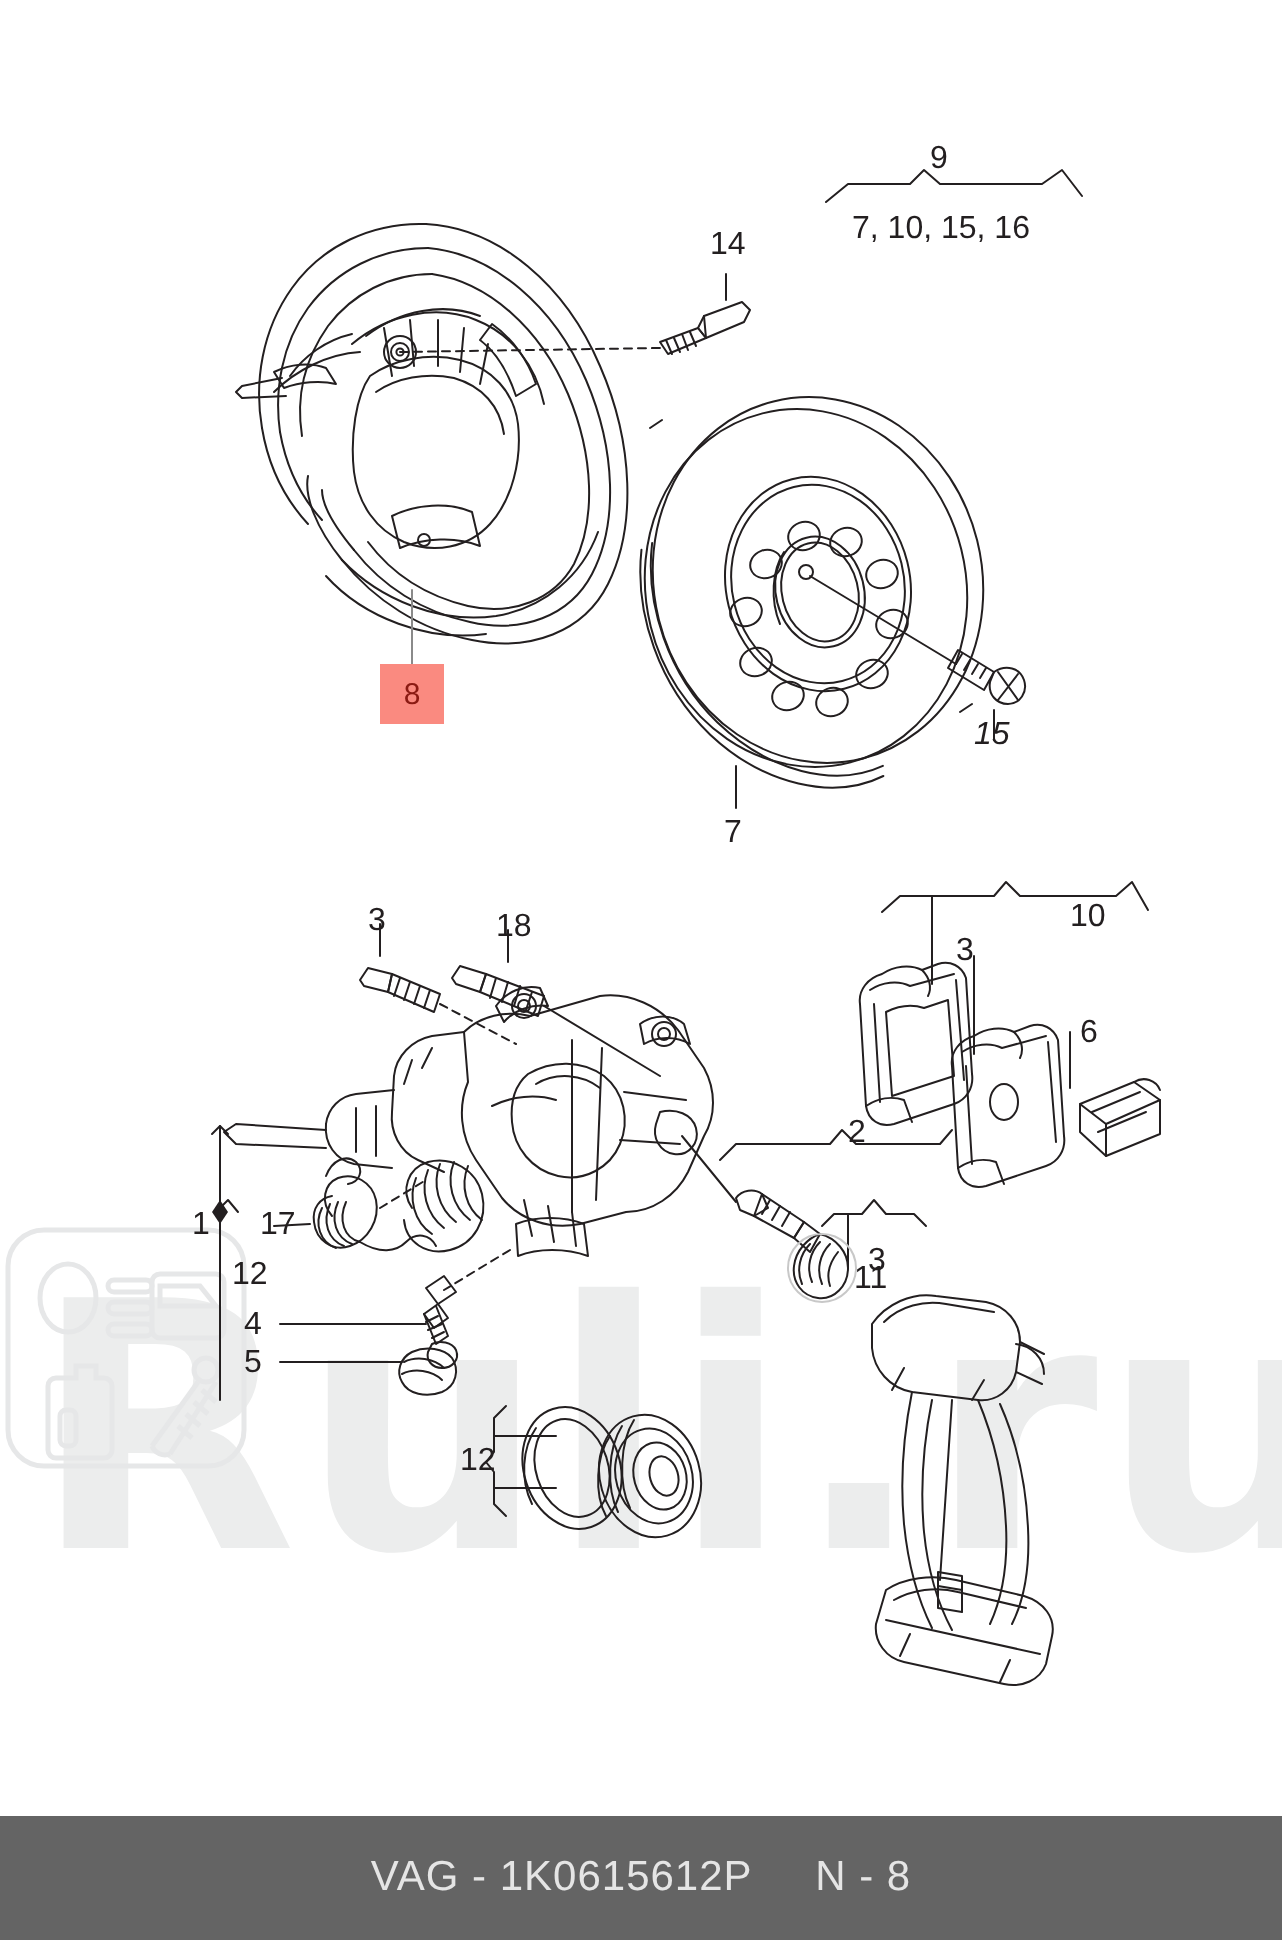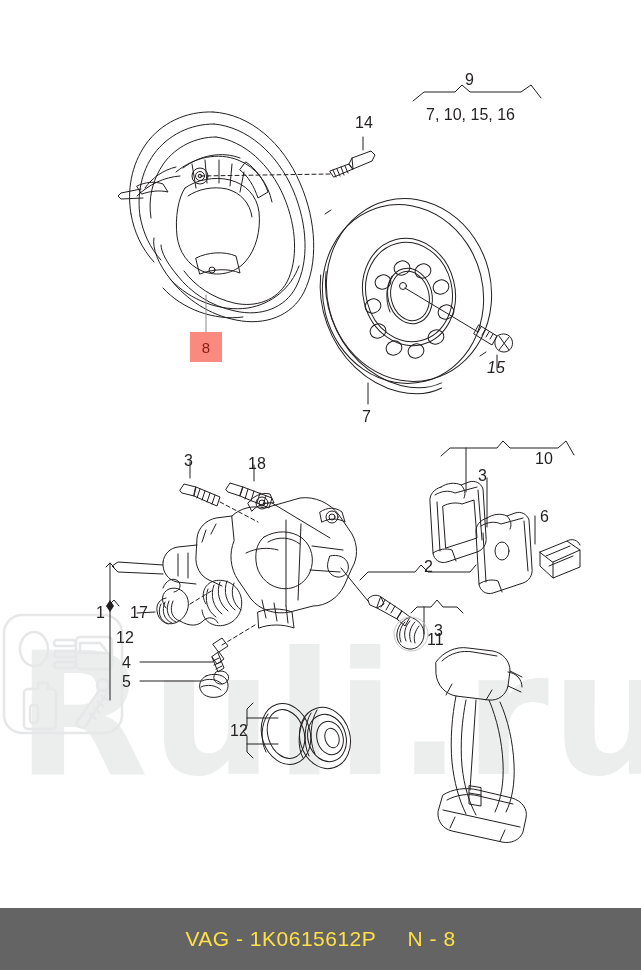--- a/index.html
+++ b/index.html
@@ -90,21 +90,21 @@
     width: 641px;
     height: 62px;
     background: #646464;
     display: flex;
     align-items: center;
     justify-content: center;
   }
   #footer-caption {
     font-family: "Liberation Sans", sans-serif;
     font-size: 21px;
-    color: #fde047;
+    color: #e5e5e5;
     letter-spacing: 0.5px;
     white-space: pre;
   }
 </style>
 </head>
 <body>
 
 <div id="page">
 
   <div id="diagram-area">

